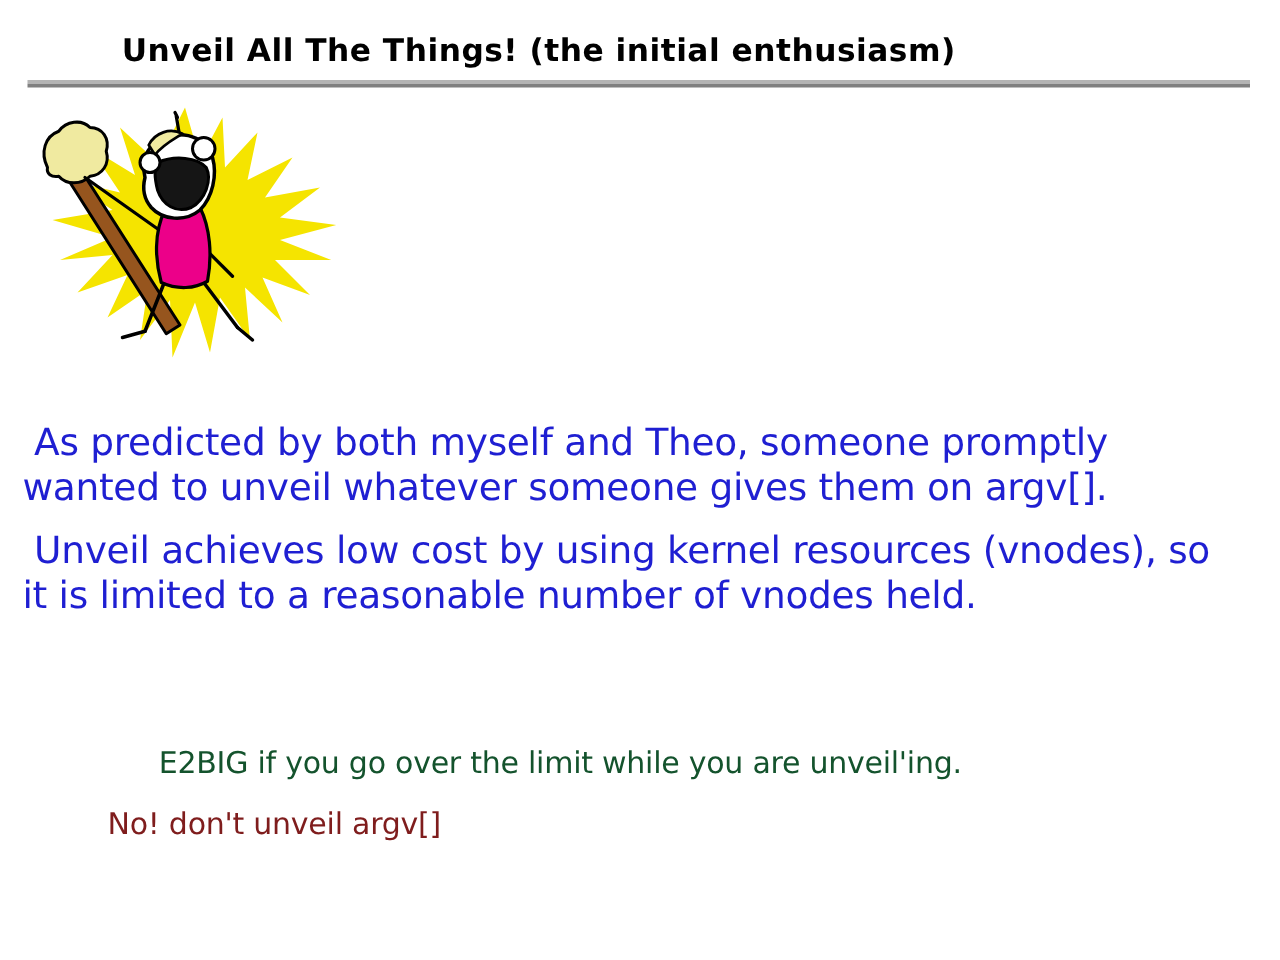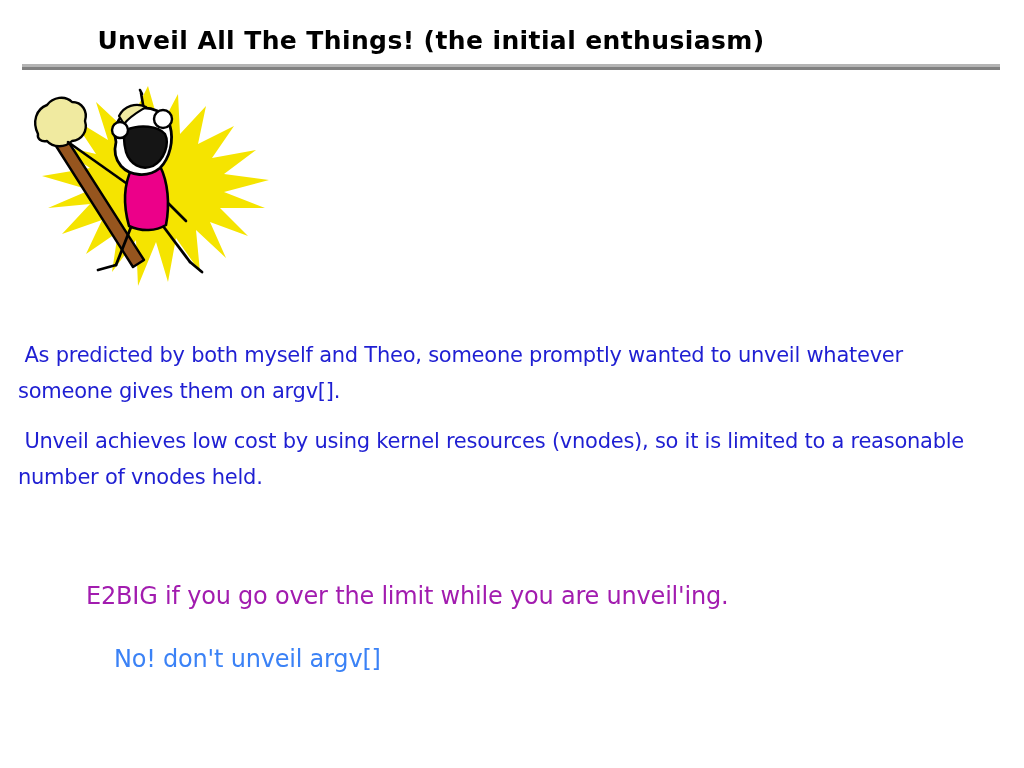--- a/index.html
+++ b/index.html
@@ -50,38 +50,38 @@
     width: 255px;
     height: 212px;
   }
   #meme-image svg { display: block; width: 100%; height: 100%; }
 
   
   .body-para {
     position: absolute;
     color: #1f1fd2;
     font-family: "DejaVu Sans", sans-serif;
-    font-size: 21px;
+    font-size: 30px;
     line-height: 36px;
     letter-spacing: -0.25px;
     white-space: pre-wrap;
   }
   #para-1 { left: 18px; top: 337px; width: 960px; }
   #para-2 { left: 18px; top: 423px; width: 960px; }
 
   .indent-line {
     position: absolute;
     left: 86px;
     font-family: "DejaVu Sans", sans-serif;
     font-size: 24px;
     letter-spacing: -0.2px;
     white-space: nowrap;
   }
-  #line-e2big { top: 582px; color: #a21caf; }
-  #line-no    { top: 645px; color: #3b82f6; margin-left: 28px; }
+  #line-e2big { top: 596px; color: #14532d; margin-left: 41px; }
+  #line-no    { top: 645px; color: #7f1d1d; }
 </style>
 </head>
 <body>
 
 <div id="slide-title">Unveil All The Things! (the initial enthusiasm)</div>
 
 <div id="title-divider"></div>
 
 <div id="meme-image">
   <svg viewBox="0 0 255 212" xmlns="http://www.w3.org/2000/svg">

